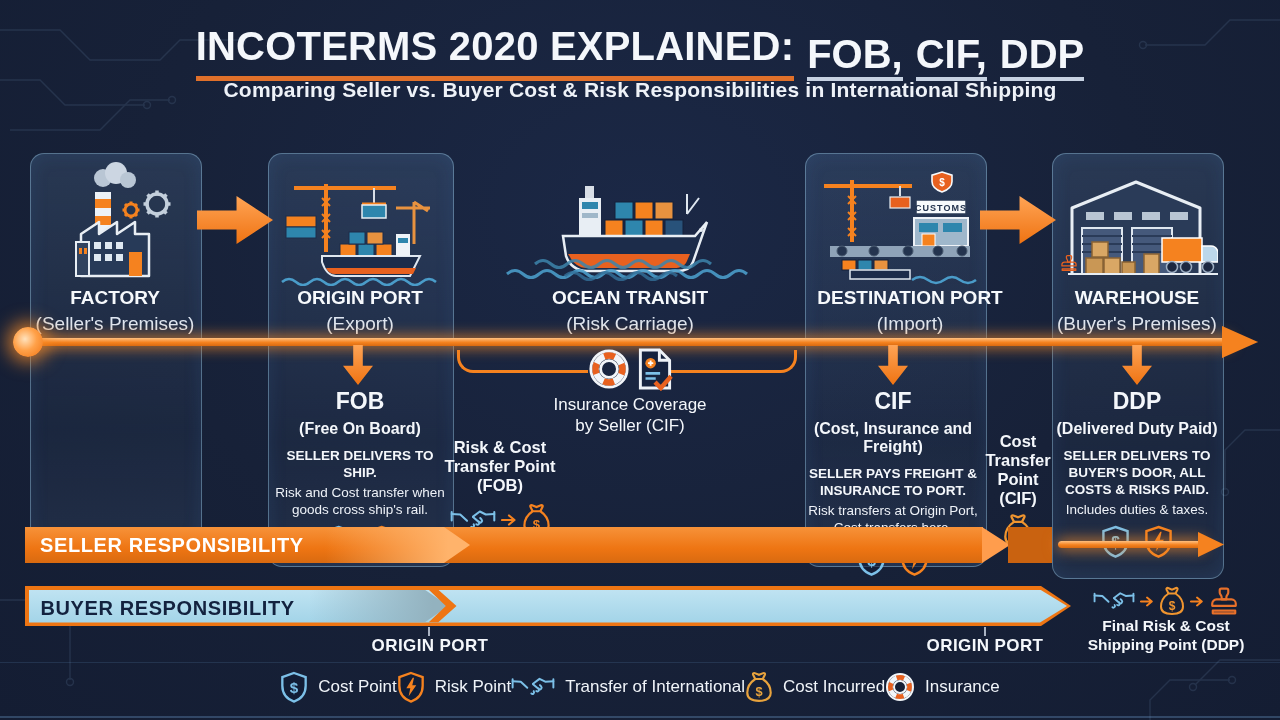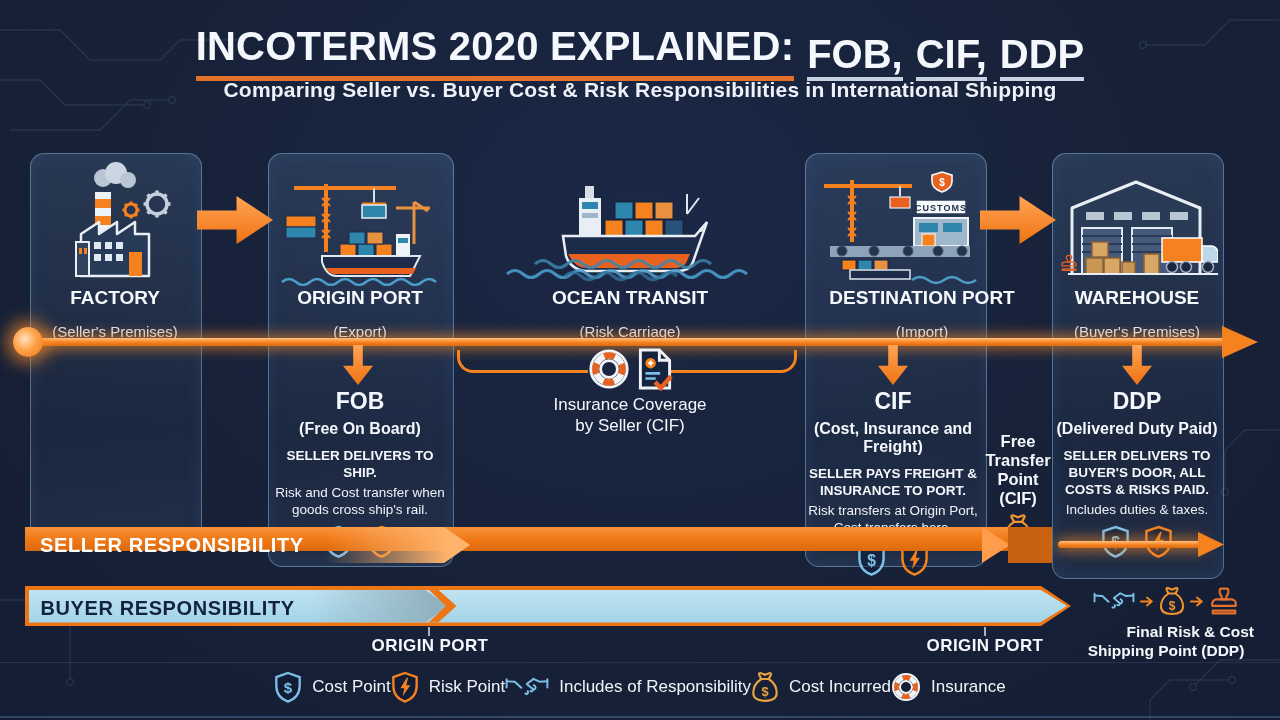--- a/index.html
+++ b/index.html
@@ -10,21 +10,21 @@
   .ctr{text-align:center;}
   
   .title-row{left:0;right:0;top:24px;display:flex;justify-content:center;align-items:flex-end;gap:13px;}
   .title-main{font-size:40px;font-weight:bold;letter-spacing:.2px;padding-bottom:7px;border-bottom:5px solid #e0702a;white-space:nowrap;}
   .title-term{font-size:40px;font-weight:bold;border-bottom:4px solid #c7d2e2;white-space:nowrap;}
   .subtitle{left:0;right:0;top:78px;font-size:21px;font-weight:bold;color:#eef2f8;text-align:center;letter-spacing:.2px;}
   
   .card{border-radius:14px;background:linear-gradient(180deg,rgba(130,175,220,.17) 0%,rgba(130,175,220,.05) 70%,rgba(130,175,220,.10) 100%);
     border:1.5px solid rgba(160,210,240,.42);box-shadow:0 0 18px rgba(60,110,170,.18) inset;}
   .stage-name{font-size:19px;font-weight:bold;white-space:nowrap;color:#f6f9fc;}
-  .stage-sub{font-size:15px;color:#dfe7f2;margin-top:14px;white-space:nowrap;}
+  .stage-sub{font-size:19px;color:#dfe7f2;margin-top:4px;white-space:nowrap;}
   
   .harrow{background:linear-gradient(180deg,#ffa455,#ef7312);
     clip-path:polygon(0 30%,52% 30%,52% 0,100% 50%,52% 100%,52% 70%,0 70%);}
   .varrow{background:linear-gradient(180deg,#ffa455,#ef7312);
     clip-path:polygon(34% 0,66% 0,66% 52%,100% 52%,50% 100%,0 52%,34% 52%);}
   
   .tl-line{background:linear-gradient(180deg,#ffc080,#f5821f 55%,#d96a10);border-radius:4px;
     box-shadow:0 0 14px 2px rgba(247,140,40,.75);}
   .tl-dot{width:30px;height:30px;border-radius:50%;
     background:radial-gradient(circle at 40% 40%, #ffe2bd 0%, #ffa149 45%, #ef7312 100%);
@@ -315,21 +315,21 @@
     <div class="stage-sub">(Seller's Premises)</div>
   </div>
   <div class="abs ctr" style="left:268px;top:287px;width:184px;">
     <div class="stage-name">ORIGIN PORT</div>
     <div class="stage-sub">(Export)</div>
   </div>
   <div class="abs ctr" style="left:530px;top:287px;width:200px;">
     <div class="stage-name">OCEAN TRANSIT</div>
     <div class="stage-sub">(Risk Carriage)</div>
   </div>
-  <div class="abs ctr" style="left:805px;top:287px;width:210px;padding-left:12px;">
+  <div class="abs ctr" style="left:805px;top:287px;width:210px;">
     <div class="stage-name">DESTINATION PORT</div>
     <div class="stage-sub">(Import)</div>
   </div>
   <div class="abs ctr" style="left:1052px;top:287px;width:170px;">
     <div class="stage-name">WAREHOUSE</div>
     <div class="stage-sub">(Buyer's Premises)</div>
   </div>
 
   <div class="abs tl-line" style="left:38px;top:338px;width:1192px;height:8px;"></div>
   <div class="abs tl-dot" style="left:13px;top:327px;"></div>
@@ -368,20 +368,42 @@
           </svg>
         </span>
       <span>
           <svg class="ic" width="29" height="33" style="color:#f5821f">
             <use href="#sym-shield-b"></use>
           </svg>
         </span>
     </div>
   </div>
 
+  <div class="abs ctr" style="left:422px;top:438px;width:156px;">
+    <div class="tp">Risk &amp; Cost</div>
+    <div class="tp">Transfer Point</div>
+    <div class="tp">(FOB)</div>
+    <div class="flow-row" style="margin-top:8px;">
+      <span>
+          <svg class="ic" width="46" height="26" style="color:#7cc0e8">
+            <use href="#sym-handshake"></use>
+          </svg>
+        </span>
+      <span>
+          <svg class="ic" width="16" height="12" style="color:#f5821f">
+            <use href="#sym-flow"></use>
+          </svg>
+        </span>
+      <span>
+          <svg class="ic" width="29" height="33" style="color:#f5821f">
+            <use href="#sym-bag"></use>
+          </svg>
+        </span>
+    </div>
+  </div>
 
   <div class="abs ctr" style="left:800px;top:384px;width:186px;">
     <div class="term-code">CIF</div>
     <div class="term-full">(Cost, Insurance and Freight)</div>
     <div class="term-headline">SELLER PAYS FREIGHT &amp; INSURANCE TO PORT.</div>
     <div class="term-detail">Risk transfers at Origin Port, Cost transfers here.</div>
     <div class="shield-row">
       <span>
           <svg class="ic" width="29" height="33" style="color:#7cc0e8">
             <use href="#sym-shield-d"></use>
@@ -389,21 +411,21 @@
         </span>
       <span>
           <svg class="ic" width="29" height="33" style="color:#f5821f">
             <use href="#sym-shield-b"></use>
           </svg>
         </span>
     </div>
   </div>
 
   <div class="abs ctr" style="left:975px;top:432px;width:86px;">
-    <div class="tp">Free</div>
+    <div class="tp">Cost</div>
     <div class="tp">Transfer</div>
     <div class="tp">Point</div>
     <div class="tp">(CIF)</div>
     <div class="flow-row" style="margin-top:5px;">
       <span>
           <svg class="ic" width="30" height="35" style="color:#f0952f">
             <use href="#sym-bag"></use>
           </svg>
         </span>
     </div>
@@ -421,21 +443,21 @@
           </svg>
         </span>
       <span>
           <svg class="ic" width="29" height="33" style="color:#f5821f">
             <use href="#sym-shield-b"></use>
           </svg>
         </span>
     </div>
   </div>
 
-  <div class="abs seller-bar" style="left:25px;top:527px;width:958px;height:24px;padding-left:33px;">
+  <div class="abs seller-bar" style="left:25px;top:527px;width:958px;height:36px;">
     <div class="abs seller-hl" style="left:300px;top:0;width:145px;height:36px;"></div>
     <div class="abs bar-label-seller" style="left:15px;top:7px;">SELLER RESPONSIBILITY</div>
   </div>
   <div class="abs" style="left:982px;top:527px;width:28px;height:36px;background:#ff9d4d;clip-path:polygon(0 0,100% 50%,0 100%);"></div>
   <div class="abs" style="left:1008px;top:527px;width:44px;height:36px;background:#c96210;"></div>
   <div class="abs tl-line" style="left:1058px;top:541px;width:146px;height:7px;"></div>
   <div class="abs tl-head" style="left:1198px;top:532px;width:26px;height:25px;"></div>
 
   <div class="abs buyer-outer" style="left:25px;top:586px;width:1046px;height:40px;">
     <div class="buyer-inner">
@@ -471,21 +493,21 @@
           <svg class="ic" width="14" height="11" style="color:#f5821f">
             <use href="#sym-flow"></use>
           </svg>
         </span>
       <span>
           <svg class="ic" width="30" height="30" style="color:#e8702a">
             <use href="#sym-stamp"></use>
           </svg>
         </span>
     </div>
-    <div class="final-note" style="margin-top:6px;text-align:right;">Final Risk &amp; Cost</div>
+    <div class="final-note" style="">Final Risk &amp; Cost</div>
     <div class="final-note">Shipping Point (DDP)</div>
   </div>
 
   <div class="abs thinline" style="left:0;top:662px;width:1280px;height:1px;opacity:.5;"></div>
   <div class="abs legend">
     <div class="legend-item">
       <span>
           <svg class="ic" width="28" height="32" style="color:#7cc0e8">
             <use href="#sym-shield-d"></use>
           </svg>
@@ -499,21 +521,21 @@
           </svg>
         </span>
       <span class="legend-label">Risk Point</span>
     </div>
     <div class="legend-item">
       <span>
           <svg class="ic" width="44" height="26" style="color:#7cc0e8">
             <use href="#sym-handshake"></use>
           </svg>
         </span>
-      <span class="legend-label">Includes of Responsibility</span>
+      <span class="legend-label">Transfer of International</span>
     </div>
     <div class="legend-item">
       <span>
           <svg class="ic" width="28" height="32" style="color:#e8a33d">
             <use href="#sym-bag"></use>
           </svg>
         </span>
       <span class="legend-label">Cost Incurred</span>
     </div>
     <div class="legend-item">

